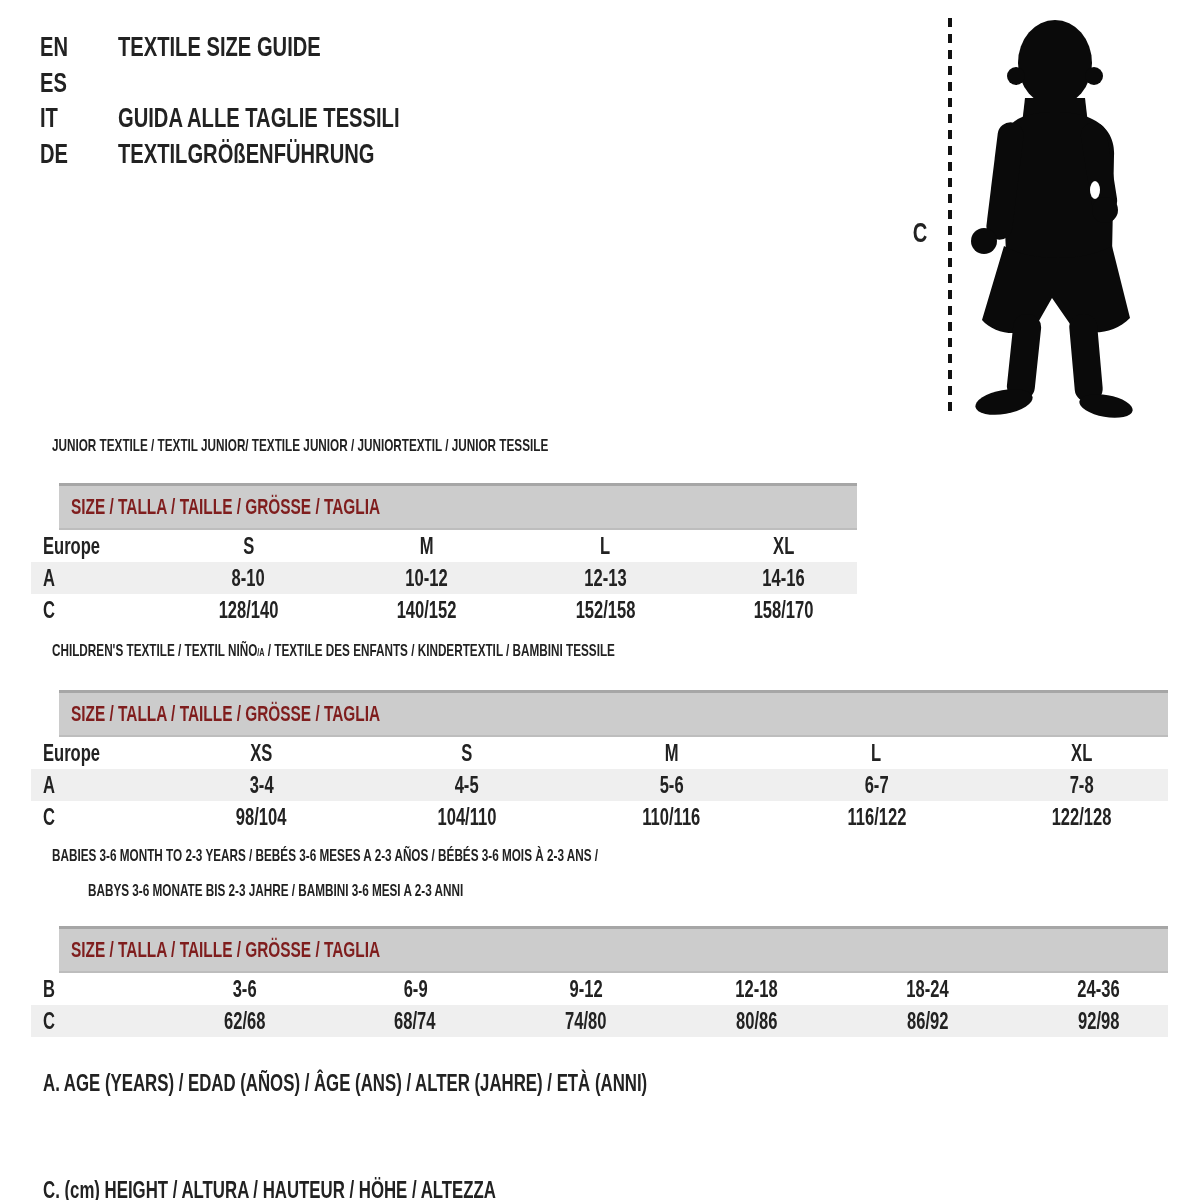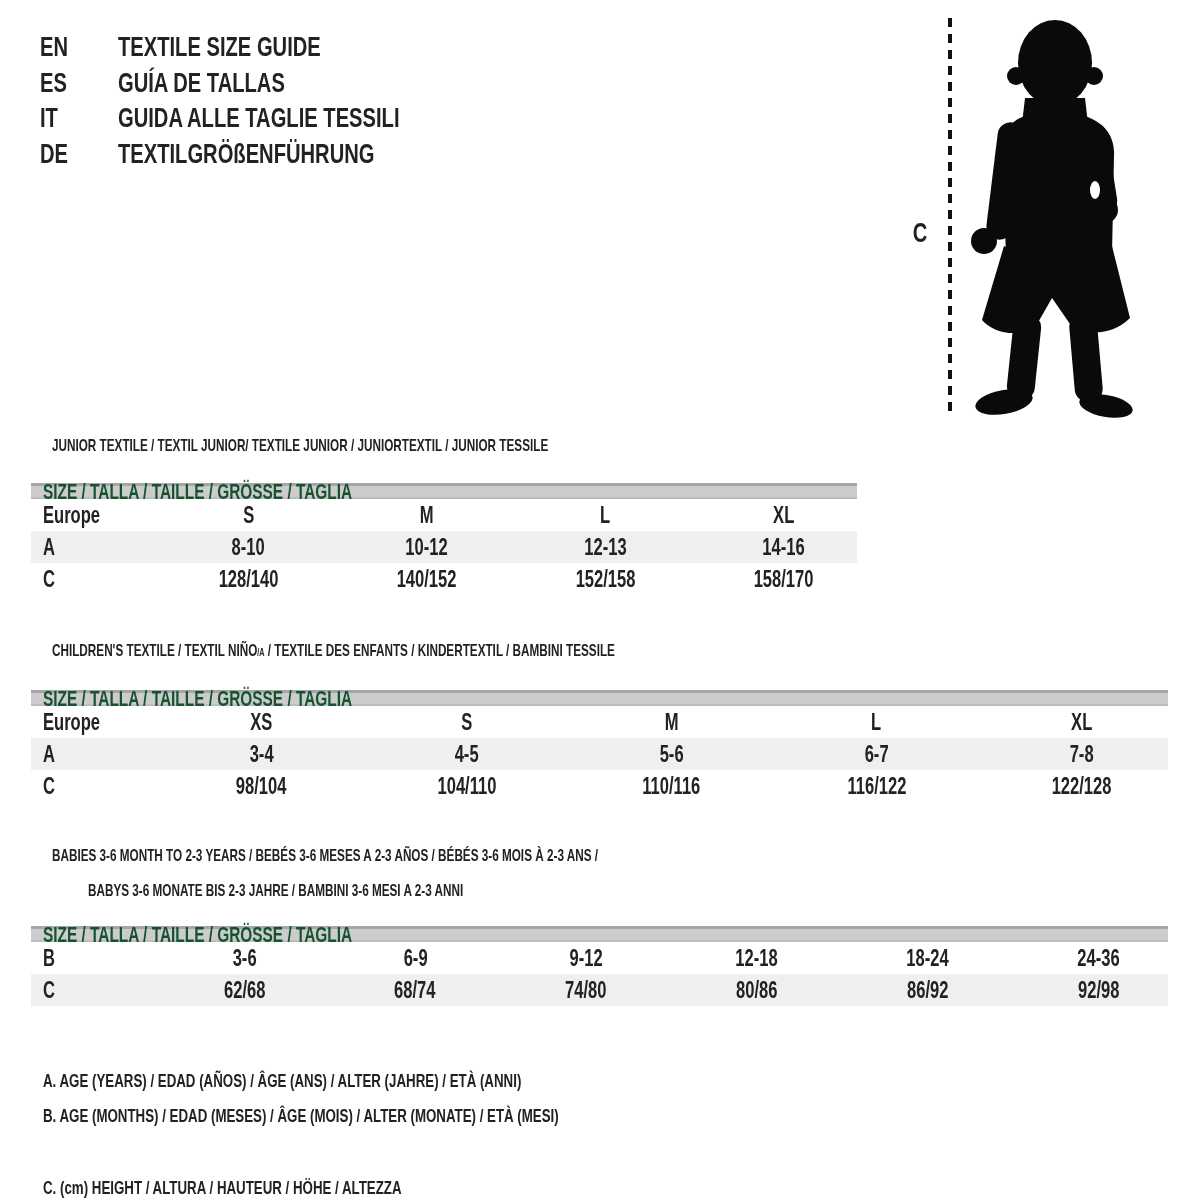--- a/index.html
+++ b/index.html
@@ -25,47 +25,46 @@
   .fig-svg { position:absolute; left:962px; top:14px; }
 
   
   .sec-heading { position:absolute; left:52px; font-size:17px; line-height:1; }
   .sec-heading .cnd { transform:scaleX(0.69); }
   .sub { font-size:62%; vertical-align:baseline; }
 
   
   .stable { position:absolute; left:31px; }
   .size-bar {
-    box-sizing:border-box; height:16px; background:#cccccc;
+    box-sizing:border-box; height:47px; background:#cccccc;
     border-top:3px solid #a6a6a6; border-bottom:2px solid #bdbdbd;
-    display:flex; align-items:center; padding-left:12px; font-size:22px; color:#14532d;
+    display:flex; align-items:center; padding-left:12px; font-size:22px; color:#7f1d1d;margin-left:28px;
   }
   .size-bar .cnd { transform:scaleX(0.70); }
   .trow { display:flex; height:32px; align-items:center; font-size:23px;gap:32px; }
   .trow.alt { background:#efefef; }
   .tc { flex:1; text-align:center; }
   .tc.first { flex:0 0 112px; text-align:left; padding-left:12px; box-sizing:border-box; }
 
   
-  .note { position:absolute; left:43px; font-size:19px; line-height:1;text-align:center; }
+  .note { position:absolute; left:43px; font-size:24px; line-height:1;text-align:center; }
   .note .cnd { transform:scaleX(0.70); }
 </style>
 </head>
 <body>
 
 <div id="page">
 
   <div class="lang-block">
     <div class="lang-row">
       <span class="lang-code"><span class="cnd">EN</span></span>
       <span class="lang-label"><span class="cnd">TEXTILE SIZE GUIDE</span></span>
     </div>
     <div class="lang-row">
       <span class="lang-code"><span class="cnd">ES</span></span>
-      <span class="lang-label"><span class="cnd">GUÍA DE TALLAS</span></span>
     </div>
     <div class="lang-row">
       <span class="lang-code"><span class="cnd">IT</span></span>
       <span class="lang-label"><span class="cnd">GUIDA ALLE TAGLIE TESSILI</span></span>
     </div>
     <div class="lang-row">
       <span class="lang-code"><span class="cnd">DE</span></span>
       <span class="lang-label"><span class="cnd">TEXTILGRÖßENFÜHRUNG</span></span>
     </div>
   </div>
@@ -181,20 +180,17 @@
       <div class="tc"><span class="cnd-c">74/80</span></div>
       <div class="tc"><span class="cnd-c">80/86</span></div>
       <div class="tc"><span class="cnd-c">86/92</span></div>
       <div class="tc"><span class="cnd-c">92/98</span></div>
     </div>
   </div>
 
   <div class="note" style="top:1071px;">
     <span class="cnd">A. AGE (YEARS) / EDAD (AÑOS) / ÂGE (ANS) / ALTER (JAHRE) / ETÀ (ANNI)</span>
   </div>
-  <div class="note" style="top:1106px;">
-    <span class="cnd">B. AGE (MONTHS) / EDAD (MESES) / ÂGE (MOIS) / ALTER (MONATE) / ETÀ (MESI)</span>
-  </div>
   <div class="note" style="top:1178px;">
     <span class="cnd">C. (cm) HEIGHT / ALTURA / HAUTEUR / HÖHE / ALTEZZA</span>
   </div>
 
 </div>
 
 </body></html>

